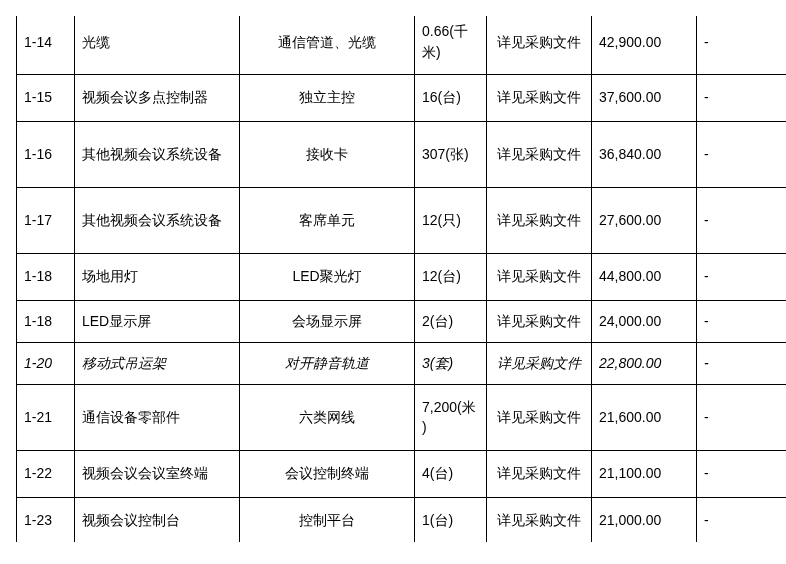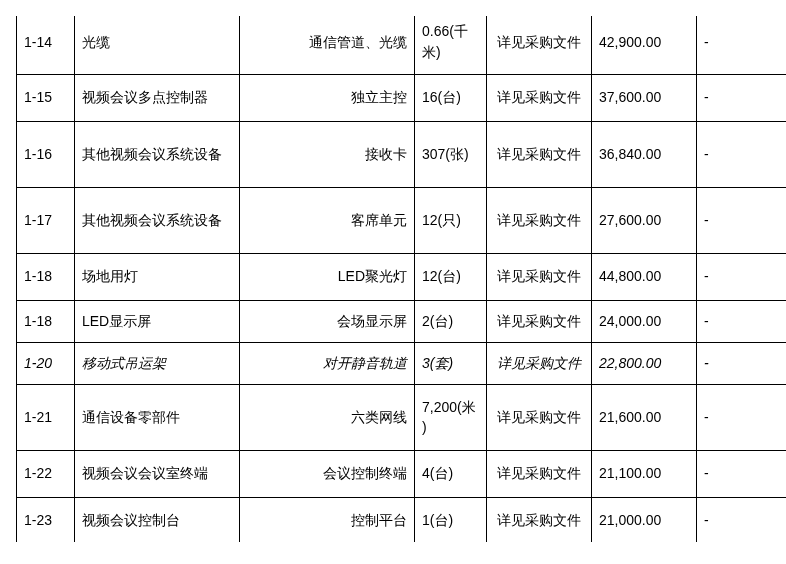--- a/index.html
+++ b/index.html
@@ -41,21 +41,21 @@
   col.c-index { width: 58px; }
   col.c-name { width: 165px; }
   col.c-spec { width: 175px; }
   col.c-qty  { width: 72px; }
   col.c-doc  { width: 105px; }
   col.c-price{ width: 105px; }
   col.c-note { width: 103px; }
 
   .cell-index { text-align: left; }
   .cell-name { text-align: left; }
-  .cell-spec { text-align: right; }
+  .cell-spec { text-align: center; }
   .cell-qty { text-align: left; }
   .cell-doc { text-align: center; }
   .cell-price { text-align: left; }
   .cell-note { text-align: left; }
 
   
   tr.clipped-top td {
     border-top: none;
     padding-top: 0;
   }

